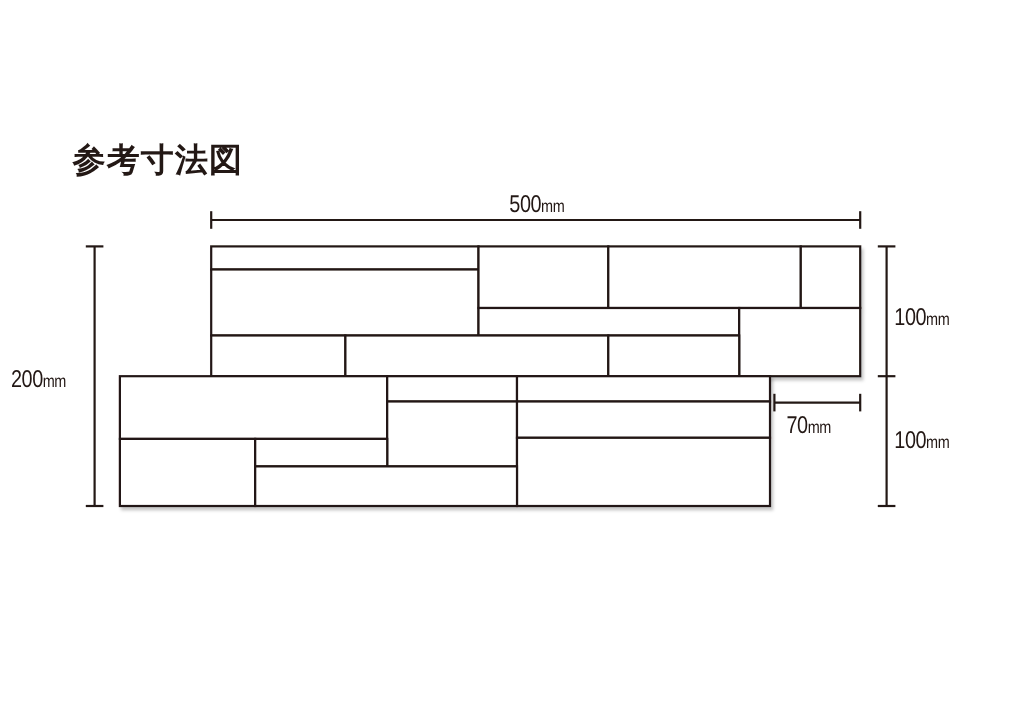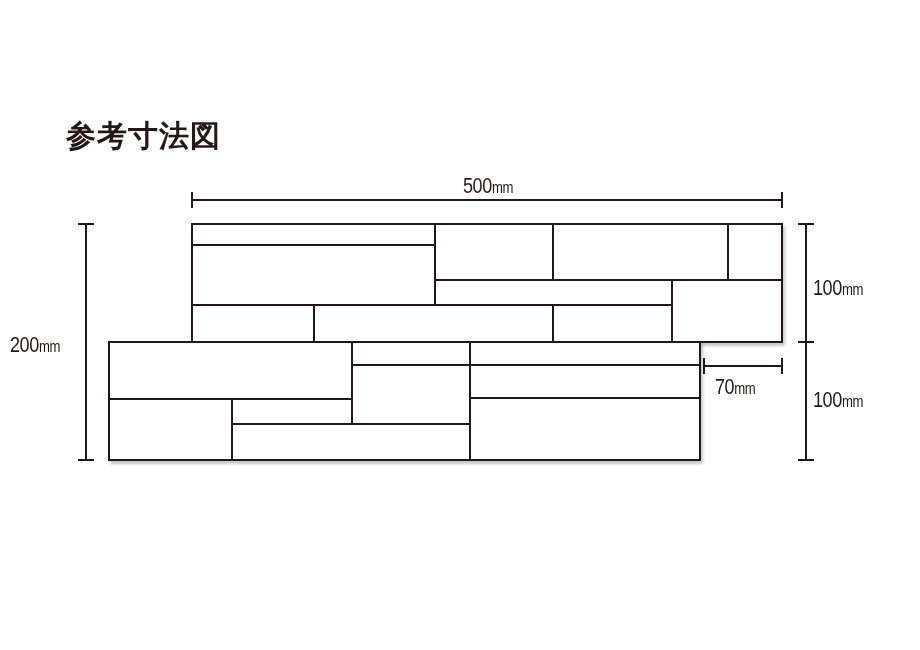--- a/index.html
+++ b/index.html
@@ -1,18 +1,18 @@
 <!DOCTYPE html>
 <html><head>
   <meta charset="utf-8">
   <style>
     html, body { margin: 0; padding: 0; background: #ffffff; }
     body { width: 920px; height: 650px; position: relative; overflow: hidden; font-family: "DejaVu Sans", sans-serif; }
     .title {
-      position: absolute; left: 66px; top: 118px;
+      position: absolute; left: 66px; top: 128px;
       font-family: "DejaVu Sans", sans-serif; font-weight: bold;
       font-size: 30px; color: #231815; letter-spacing: 1px; line-height: 36px;
     }
     svg.diagram { position: absolute; left: 0; top: 0; }
     .dim-label {
       position: absolute; font-family: "Liberation Sans", sans-serif;
       color: #231815; font-size: 22px; line-height: 24px; letter-spacing: -0.5px;
       transform: scaleX(0.82); transform-origin: left center; white-space: nowrap;
     }
     .dim-label .unit { font-size: 16px; }

